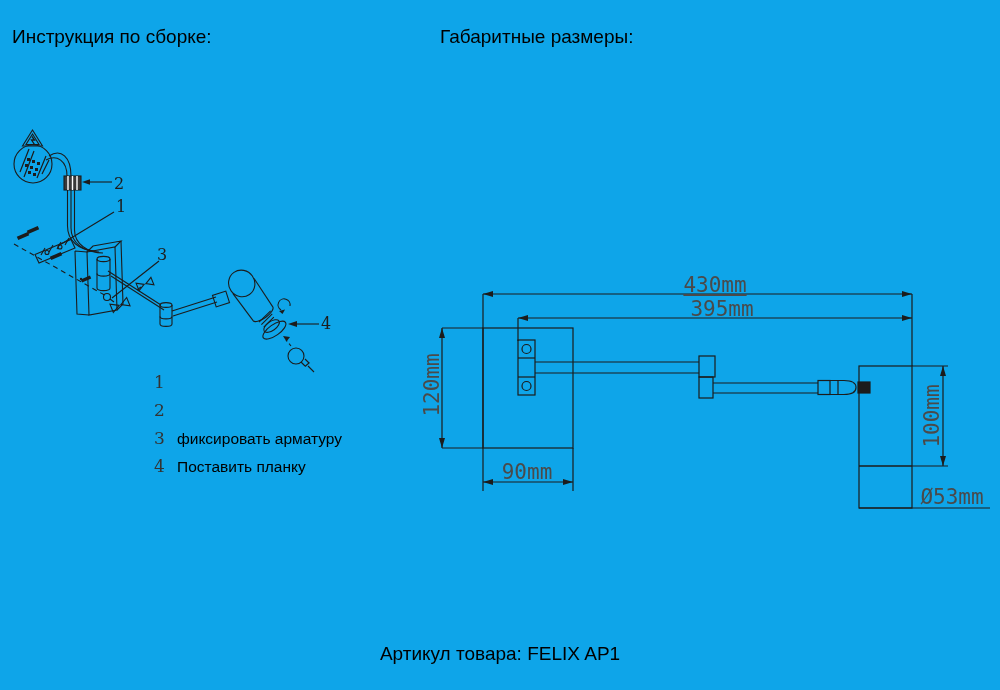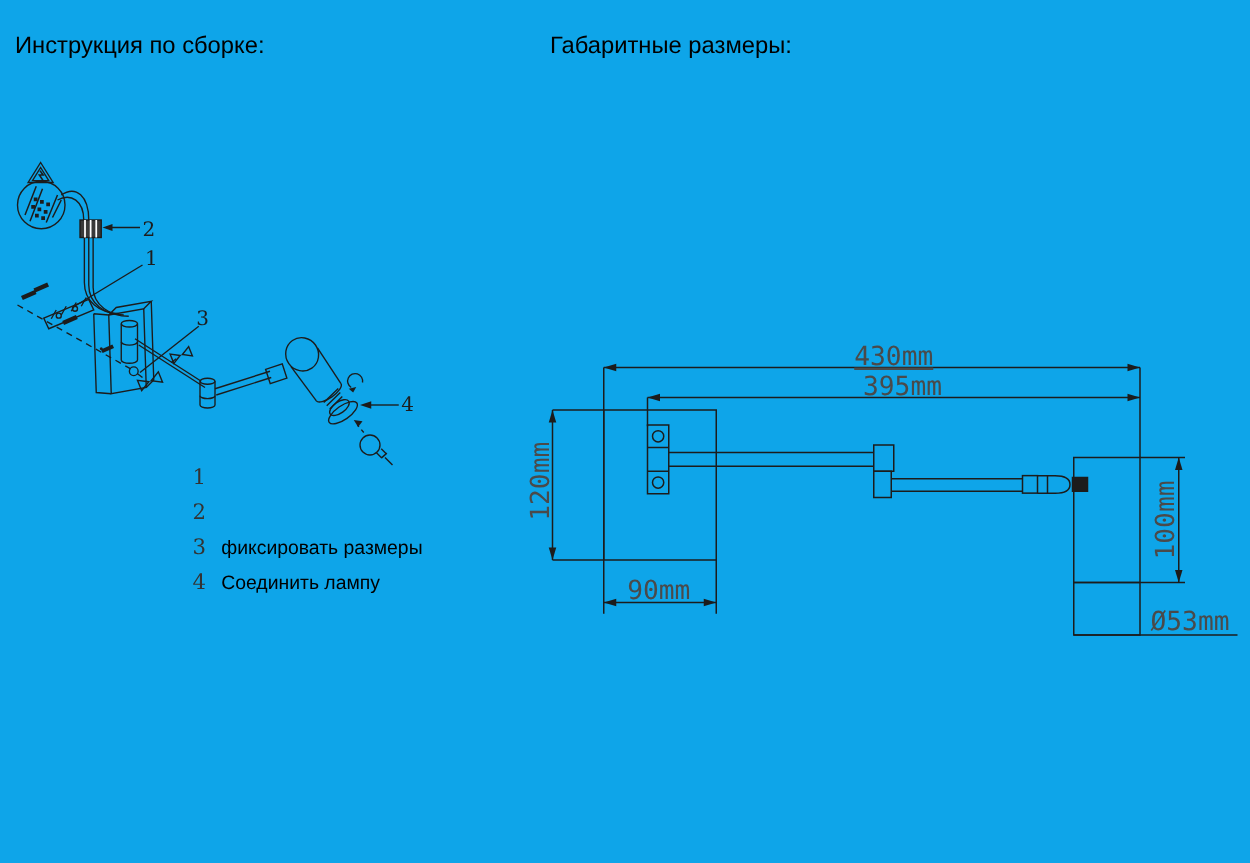--- a/index.html
+++ b/index.html
@@ -238,28 +238,29 @@
 
   <div class="steps">
     <div class="step">
       <span class="num">1</span>
     </div>
     <div class="step">
       <span class="num">2</span>
     </div>
     <div class="step">
       <span class="num">3</span>
-      <span class="lbl">фиксировать размеры</span>
+      <span class="lbl">фиксировать арматуру</span>
     </div>
     <div class="step">
       <span class="num">4</span>
-      <span class="lbl">Соединить лампу</span>
+      <span class="lbl">Поставить планку</span>
     </div>
   </div>
 
   <div class="dim" style="left:679px;top:274px;width:72px;text-decoration:underline;">430mm</div>
   <div class="dim" style="left:686px;top:298px;width:72px;">395mm</div>
   <div class="dim rot" style="left:392px;top:374px;width:80px;">120mm</div>
   <div class="dim" style="left:492px;top:461px;width:70px;">90mm</div>
   <div class="dim rot" style="left:892px;top:405px;width:80px;">100mm</div>
   <div class="dim" style="left:912px;top:486px;width:80px;text-align:center;">Ø53mm</div>
 
+  <div class="footer">Артикул товара: FELIX AP1</div>
 </div>
 
 </body></html>

